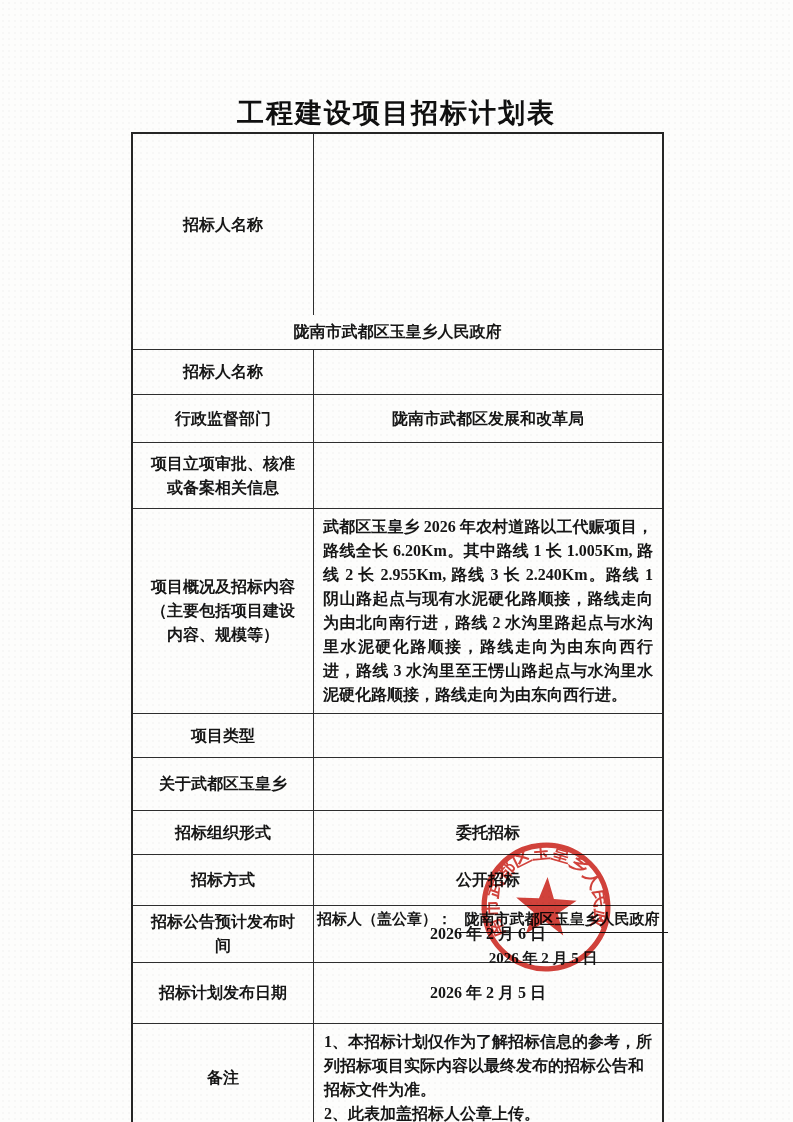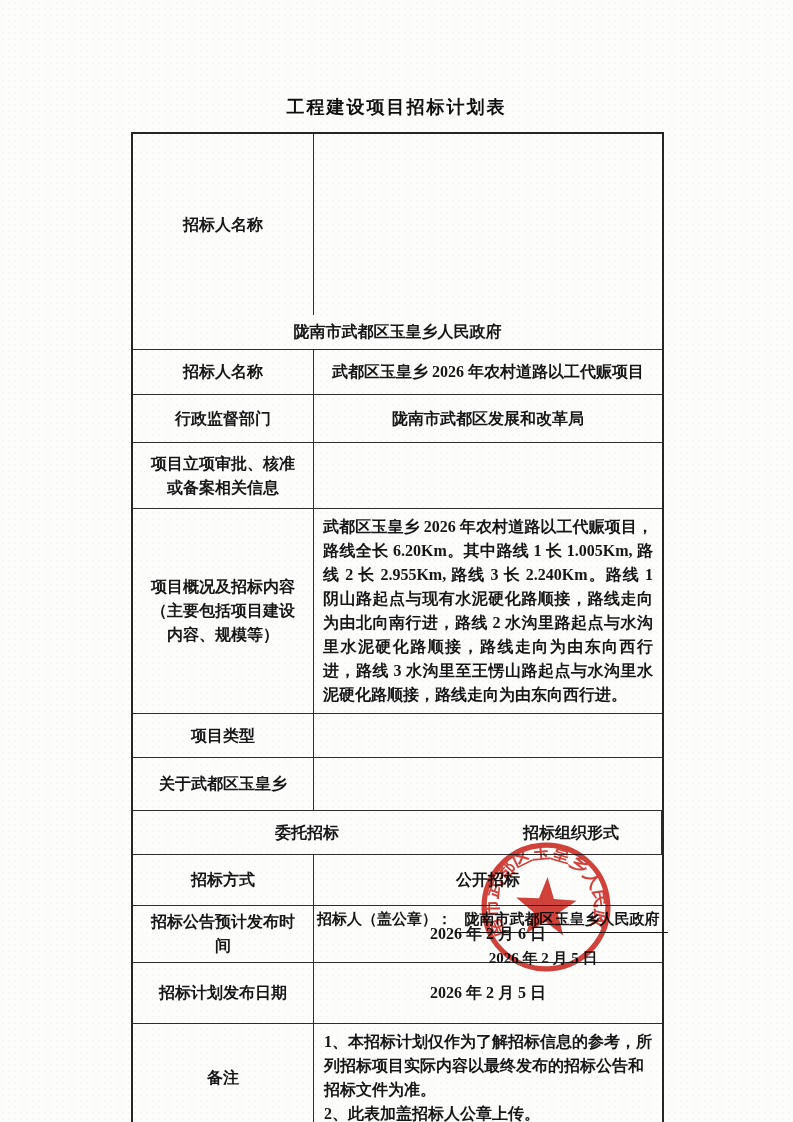--- a/index.html
+++ b/index.html
@@ -12,21 +12,21 @@
     background-image: radial-gradient(rgba(120,120,120,0.045) 1px, transparent 1px);
     background-size: 6px 6px;
     font-family:"Liberation Serif","DejaVu Serif",serif;
     color:#161616;
     overflow:hidden;
   }
 
   .doc-title {
     position:absolute; top:95px; left:0; width:100%;
     text-align:center;
-    font-size:18px; font-weight:bold; letter-spacing:2px;
+    font-size:27px; font-weight:bold; letter-spacing:2px;
     color:#101010;
   }
 
   .bid-table {
     position:absolute; left:131px; top:132px; width:533px;
     border:2px solid #262626;
     display:flex; flex-direction:column;
     background:transparent;
   }
   .row { display:flex; border-top:1.5px solid #2e2e2e; }
@@ -87,21 +87,20 @@
 
   <div class="bid-table">
 
     <div class="row r0">
       <div class="cell label">招标人名称</div>
       <div class="cell value">陇南市武都区玉皇乡人民政府</div>
     </div>
 
     <div class="row r1">
       <div class="cell label">招标人名称</div>
-      <div class="cell value">武都区玉皇乡 2026 年农村道路以工代赈项目</div>
     </div>
 
     <div class="row r2">
       <div class="cell label">行政监督部门</div>
       <div class="cell value">陇南市武都区发展和改革局</div>
     </div>
 
     <div class="row r3 vjust">
       <div class="cell label">项目立项审批、核准或备案相关信息</div>
     </div>
@@ -113,22 +112,22 @@
 
     <div class="row r5">
       <div class="cell label">项目类型</div>
     </div>
 
     <div class="row r6">
       <div class="cell label">关于武都区玉皇乡</div>
     </div>
 
     <div class="row r7">
+      <div class="cell label">招标组织形式</div>
       <div class="cell value">委托招标</div>
-      <div class="cell label">招标组织形式</div>
     </div>
 
     <div class="row r8">
       <div class="cell label">招标方式</div>
       <div class="cell value">公开招标</div>
     </div>
 
     <div class="row r9">
       <div class="cell label">招标公告预计发布时间</div>
       <div class="cell value">2026 年 2 月 6 日</div>

